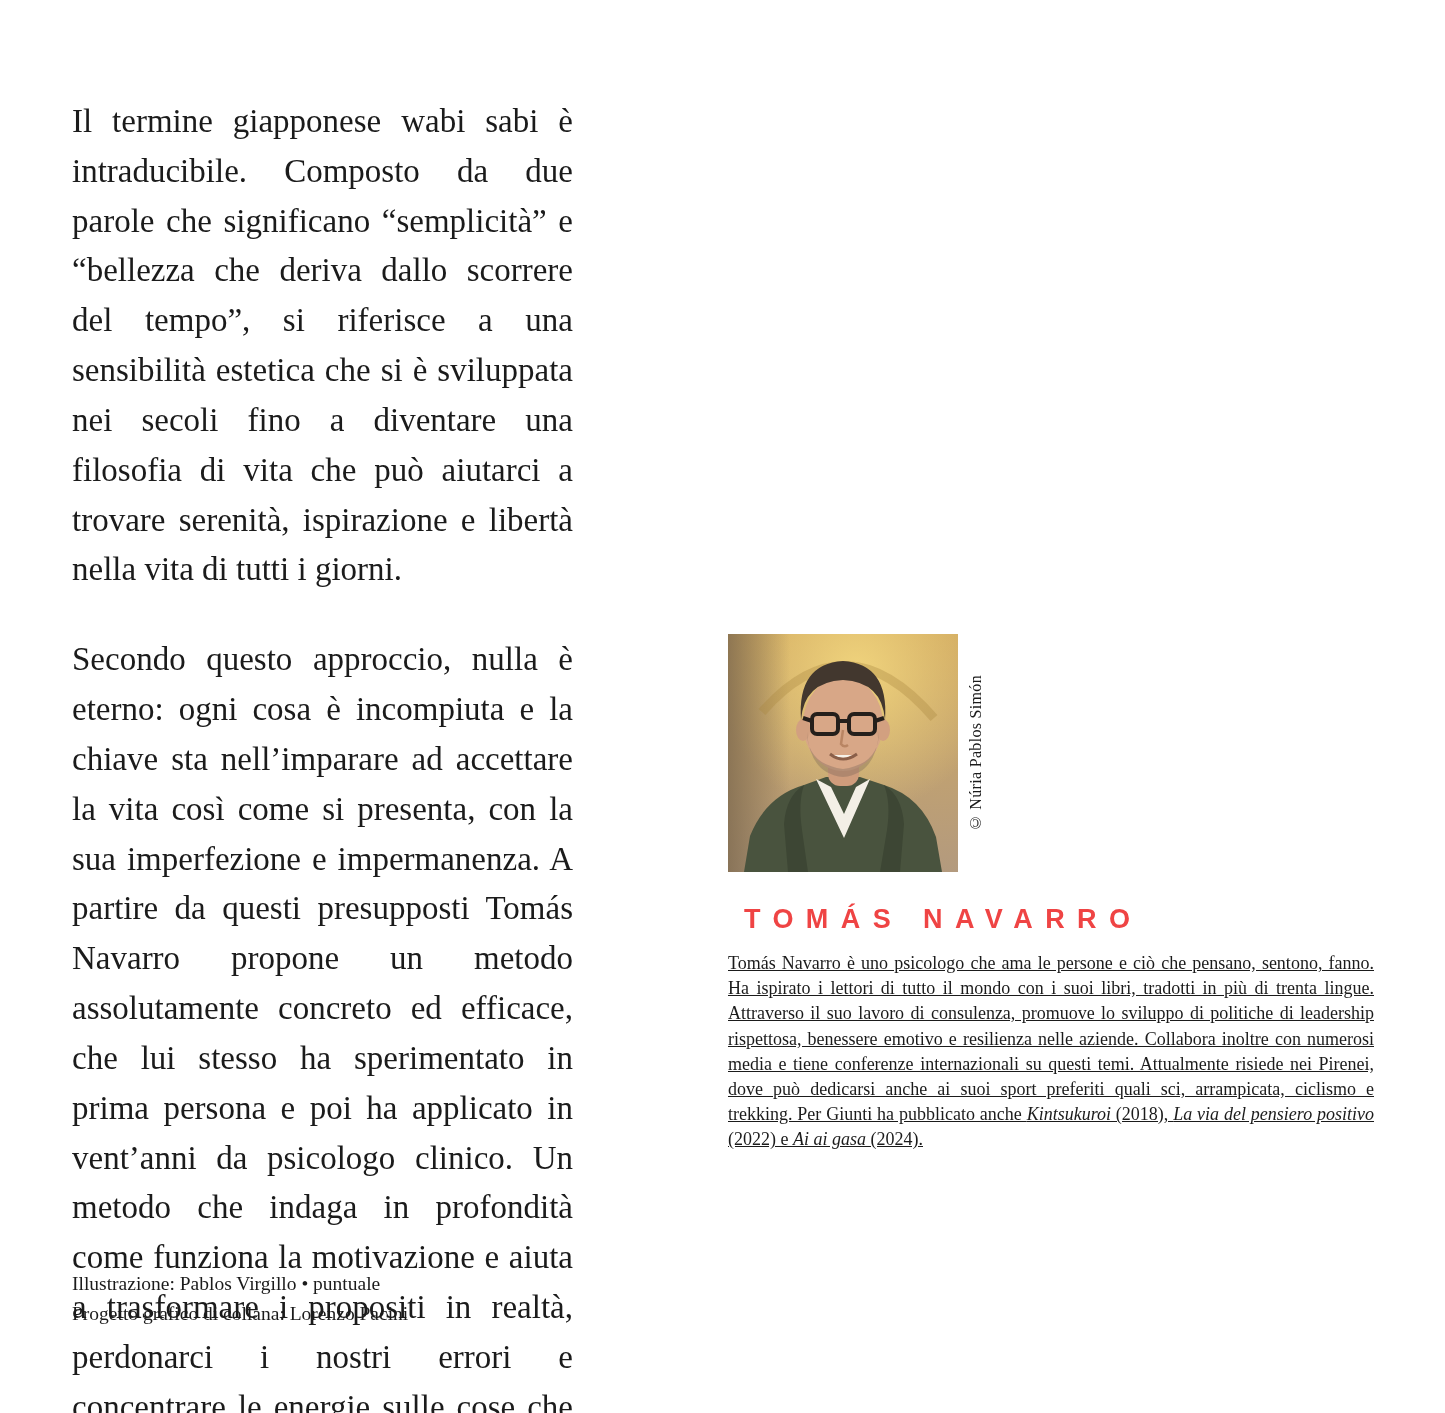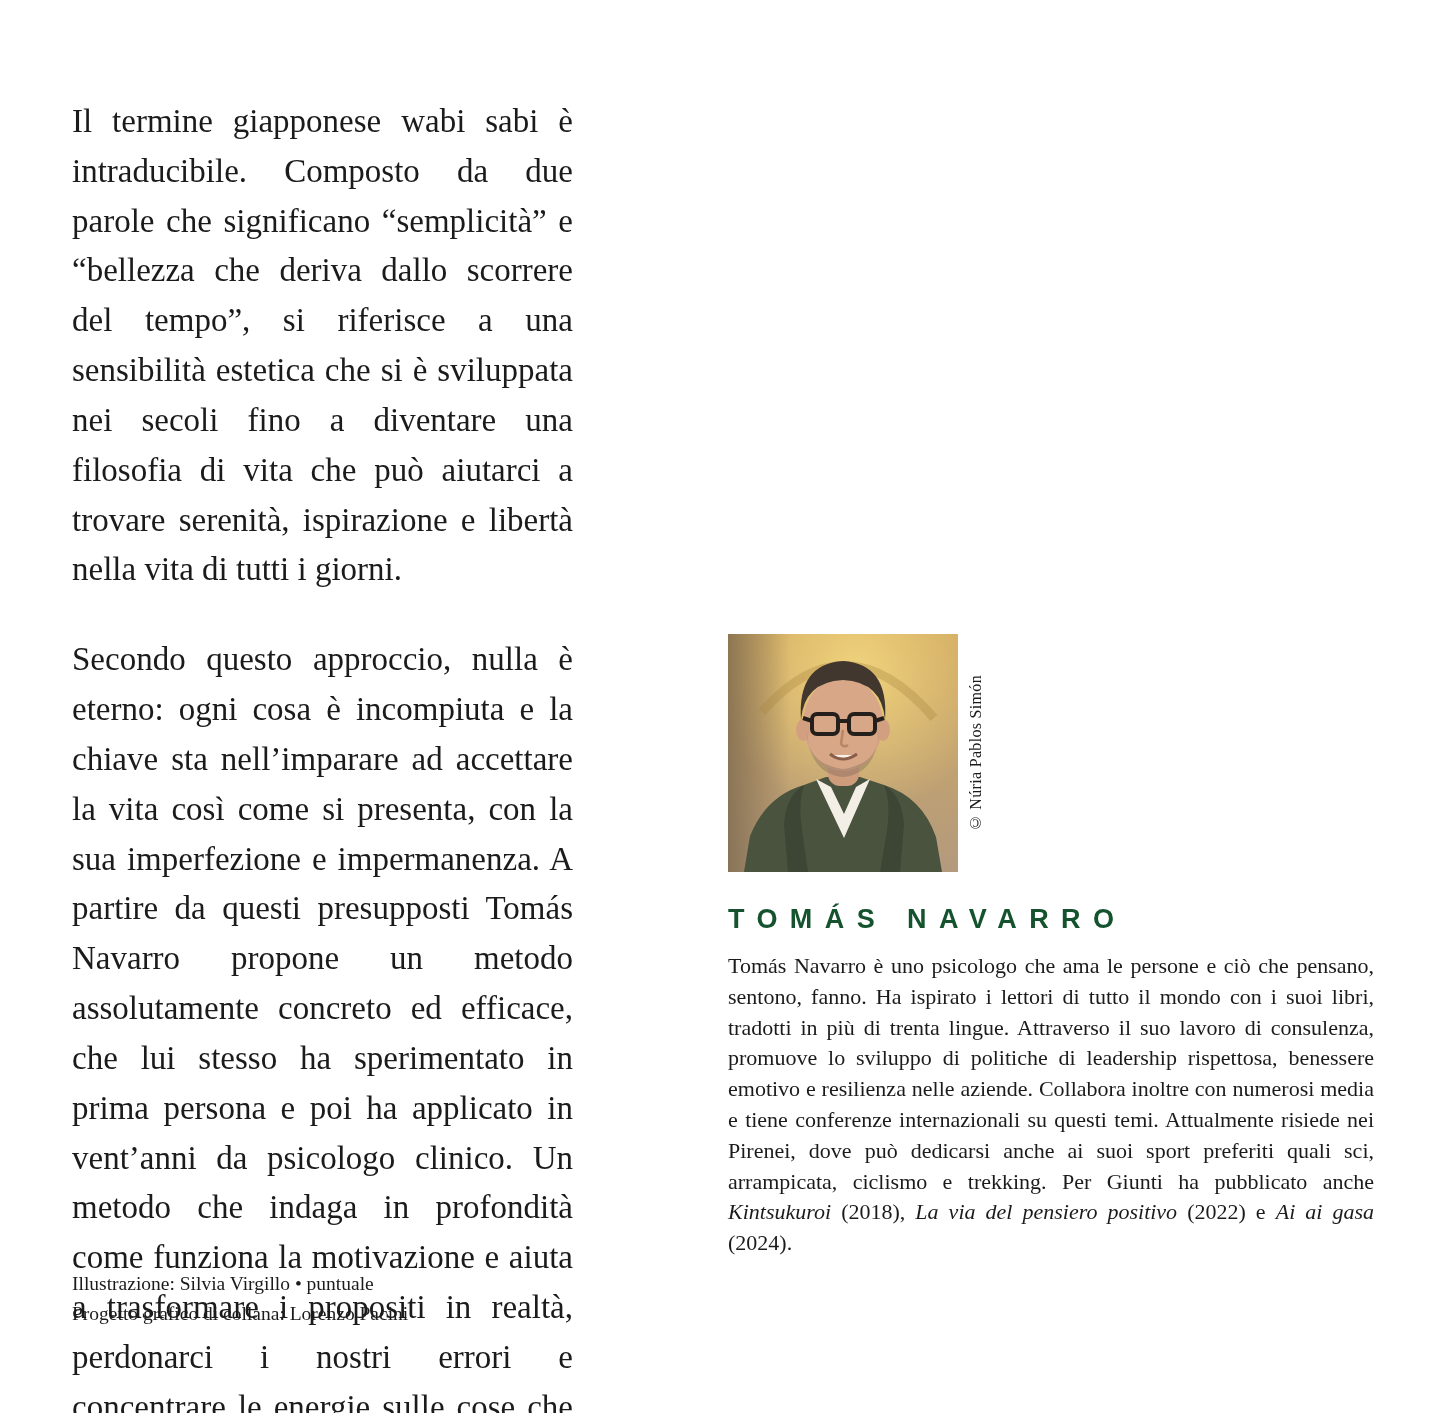--- a/index.html
+++ b/index.html
@@ -69,49 +69,50 @@
   }
   .photo-credit {
     writing-mode: vertical-rl;
     transform: rotate(180deg);
     font-size: 16px;
     letter-spacing: 0.02em;
     color: #1b1b1b;
     white-space: nowrap;
   }
   .author-name {
-    margin: 32px 0 0 0;
+    margin: 32px 0 0 16px;
     font-family: "Liberation Sans", sans-serif;
     font-weight: 700;
     font-size: 27px;
     letter-spacing: 0.46em;
-    color: #14532d;
+    color: #ef4444;
   }
   .author-bio {
     margin-top: 16px;
-    font-size: 22px;
+    font-size: 18px;
     line-height: 1.40;
     text-align: justify;
     hyphens: auto;
+    text-decoration: underline;
     -webkit-hyphens: auto;
   }
   .author-bio em { font-style: italic; }
 </style>
 </head>
 <body>
 
 <div class="page">
 
   <div class="left-flap">
     <p class="synopsis">Il termine giapponese wabi sabi è intraducibile. Composto da due parole che significano “semplicità” e “bellezza che deriva dallo scorrere del tempo”, si riferisce a una sensibilità estetica che si è sviluppata nei secoli fino a diventare una filosofia di vita che può aiutarci a trovare serenità, ispirazione e libertà nella vita di tutti i giorni.</p>
     <p class="synopsis">Secondo questo approccio, nulla è eterno: ogni cosa è incompiuta e la chiave sta nell’imparare ad accettare la vita così come si presenta, con la sua imperfezione e impermanenza. A partire da questi presupposti Tomás Navarro propone un metodo assolutamente concreto ed efficace, che lui stesso ha sperimentato in prima persona e poi ha applicato in vent’anni da psicologo clinico. Un metodo che indaga in profondità come funziona la motivazione e aiuta a trasformare i propositi in realtà, perdonarci i nostri errori e concentrare le energie sulle cose che si possono cambiare.</p>
   </div>
 
   <div class="credits">
-    <div>Illustrazione: Silvia Virgillo • puntuale</div>
+    <div>Illustrazione: Pablos Virgillo • puntuale</div>
     <div>Progetto grafico di collana: Lorenzo Pacini</div>
   </div>
 
   <div class="right-flap">
 
     <div class="photo-row">
 
       <div class="author-photo">
         <svg viewBox="0 0 230 238" width="230" height="238">
           <defs>

